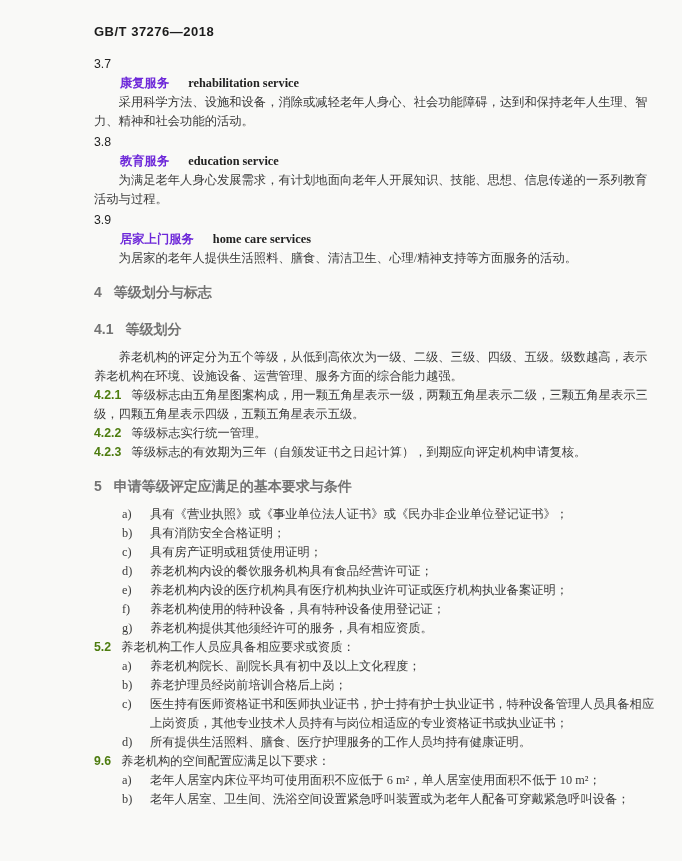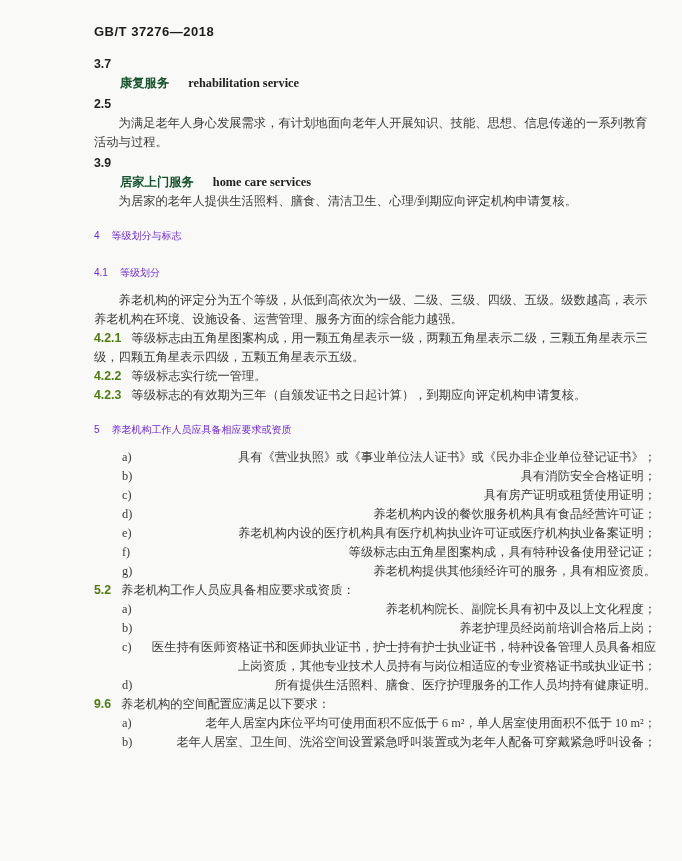--- a/index.html
+++ b/index.html
@@ -17,73 +17,78 @@
     display:flex;flex-direction:column;margin-left:32px;
   }
   .doc-header{
     font-family:"Liberation Sans","DejaVu Sans",sans-serif;
     font-weight:bold;font-size:13px;color:#1c1c1c;
     margin:0 0 12px 0;letter-spacing:.5px;
   }
   p{margin:0;}
   .clause-num{
     font-family:"Liberation Sans","DejaVu Sans",sans-serif;
-    font-weight:bold;color:#222;margin-top:2px;
+    font-weight:normal;color:#222;margin-top:2px;
   }
   .term-line{padding-left:26px;}
   .term-cn{
     font-family:Liberation Sans, sans-serif;
-    font-weight:bold;color:#14532d;text-align:right;
+    font-weight:bold;color:#6d28d9;text-align:right;
   }
   .term-en{font-weight:bold;color:#222;margin-left:16px;}
   .def{text-indent:2em;}
   .sec-h{
     font-family:"Liberation Sans","DejaVu Sans",sans-serif;
-    font-weight:normal;color:#6d28d9;font-size:10px;
+    font-weight:bold;color:#737373;font-size:14px;
   }
   .sec-h .num{margin-right:12px;}
   .h-l1{margin:15px 0 9px 0;}
   .h-l2{margin:9px 0 9px 0;}
   .body-para{text-indent:2em;}
   .clause{margin:0;}
   .clause .cnum{
     font-family:"Liberation Sans","DejaVu Sans",sans-serif;
     font-weight:bold;color:#4d7c0f;margin-right:10px;
   }
   .li{display:flex;padding-left:28px;}
   .li .lab{flex:0 0 28px;}
-  .li .txt{flex:1;text-align:right;}
+  .li .txt{flex:1;}
 </style>
 </head>
 <body>
 
 <div class="page">
 
   <div class="doc-header">GB/T 37276—2018</div>
 
   <div>
     <p class="clause-num">3.7</p>
     <p class="term-line">
       <span class="term-cn">康复服务</span>
       <span class="term-en">rehabilitation service</span>
     </p>
+    <p class="def">采用科学方法、设施和设备，消除或减轻老年人身心、社会功能障碍，达到和保持老年人生理、智力、精神和社会功能的活动。</p>
   </div>
 
   <div>
-    <p class="clause-num">2.5</p>
+    <p class="clause-num">3.8</p>
+    <p class="term-line">
+      <span class="term-cn">教育服务</span>
+      <span class="term-en">education service</span>
+    </p>
     <p class="def">为满足老年人身心发展需求，有计划地面向老年人开展知识、技能、思想、信息传递的一系列教育活动与过程。</p>
   </div>
 
   <div>
     <p class="clause-num">3.9</p>
     <p class="term-line">
       <span class="term-cn">居家上门服务</span>
       <span class="term-en">home care services</span>
     </p>
-    <p class="def">为居家的老年人提供生活照料、膳食、清洁卫生、心理/到期应向评定机构申请复核。</p>
+    <p class="def">为居家的老年人提供生活照料、膳食、清洁卫生、心理/精神支持等方面服务的活动。</p>
   </div>
 
   <p class="sec-h h-l1">
     <span class="num">4</span><span>等级划分与标志</span>
   </p>
 
   <p class="sec-h h-l2">
     <span class="num">4.1</span><span>等级划分</span>
   </p>
   <p class="body-para">养老机构的评定分为五个等级，从低到高依次为一级、二级、三级、四级、五级。级数越高，表示养老机构在环境、设施设备、运营管理、服务方面的综合能力越强。</p>
@@ -93,21 +98,21 @@
     <span class="cnum">4.2.1</span><span>等级标志由五角星图案构成，用一颗五角星表示一级，两颗五角星表示二级，三颗五角星表示三级，四颗五角星表示四级，五颗五角星表示五级。</span>
   </p>
   <p class="clause">
     <span class="cnum">4.2.2</span><span>等级标志实行统一管理。</span>
   </p>
   <p class="clause">
     <span class="cnum">4.2.3</span><span>等级标志的有效期为三年（自颁发证书之日起计算），到期应向评定机构申请复核。</span>
   </p>
 
   <p class="sec-h h-l1">
-    <span class="num">5</span><span>养老机构工作人员应具备相应要求或资质</span>
+    <span class="num">5</span><span>申请等级评定应满足的基本要求与条件</span>
   </p>
 
   <div class="li">
       <span class="lab">a)</span>
       <span class="txt">具有《营业执照》或《事业单位法人证书》或《民办非企业单位登记证书》；</span>
     </div>
   <div class="li">
       <span class="lab">b)</span>
       <span class="txt">具有消防安全合格证明；</span>
     </div>
@@ -118,21 +123,21 @@
   <div class="li">
       <span class="lab">d)</span>
       <span class="txt">养老机构内设的餐饮服务机构具有食品经营许可证；</span>
     </div>
   <div class="li">
       <span class="lab">e)</span>
       <span class="txt">养老机构内设的医疗机构具有医疗机构执业许可证或医疗机构执业备案证明；</span>
     </div>
   <div class="li">
       <span class="lab">f)</span>
-      <span class="txt">等级标志由五角星图案构成，具有特种设备使用登记证；</span>
+      <span class="txt">养老机构使用的特种设备，具有特种设备使用登记证；</span>
     </div>
   <div class="li">
       <span class="lab">g)</span>
       <span class="txt">养老机构提供其他须经许可的服务，具有相应资质。</span>
     </div>
 
   <p class="clause">
     <span class="cnum">5.2</span><span>养老机构工作人员应具备相应要求或资质：</span>
   </p>
   <div class="li">

